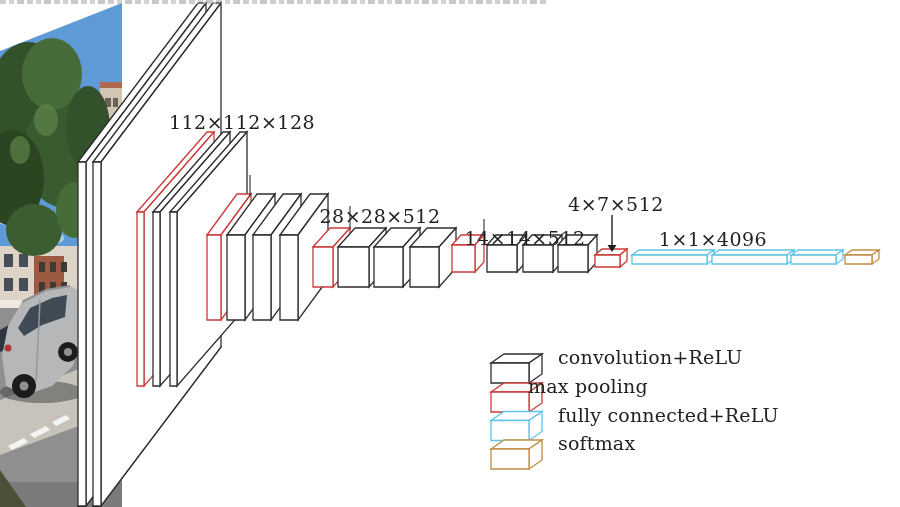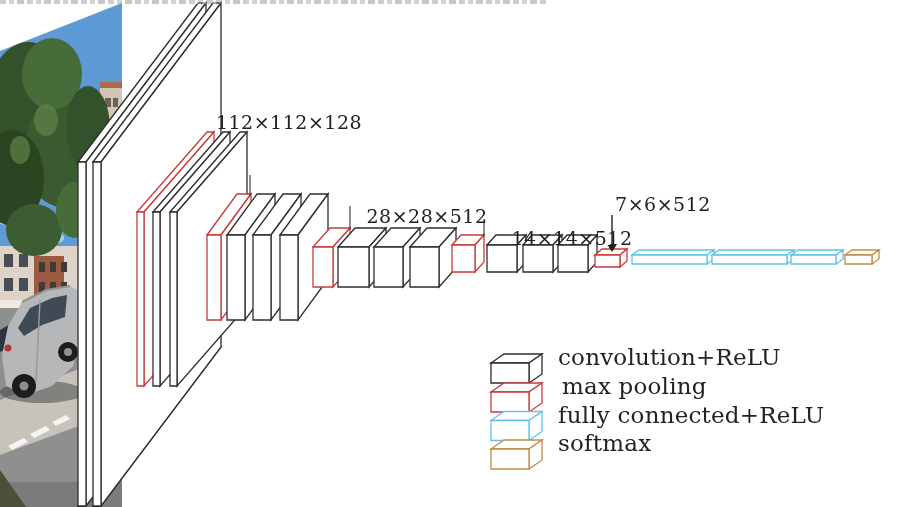--- a/index.html
+++ b/index.html
@@ -1,22 +1,22 @@
 <!DOCTYPE html>
 <html><head>
 <meta charset="utf-8">
 <style>
   html,body{margin:0;padding:0;background:#ffffff;}
   .stage{position:relative;width:900px;height:507px;background:#fff;overflow:hidden;
          font-family:"DejaVu Serif", "Liberation Serif", serif;}
   .stage svg{position:absolute;left:0;top:0;}
   .dim-label{position:absolute;transform:translate(-50%,-50%);white-space:nowrap;
-             font-size:19px;letter-spacing:0.5px;color:#222;margin-left:47px;}
+             font-size:19px;letter-spacing:0.5px;color:#222;}
   .legend-label{position:absolute;transform:translateY(-50%);white-space:nowrap;
-                font-size:23px;letter-spacing:0.2px;color:#222;}
+                font-size:19px;letter-spacing:0.2px;color:#222;}
   .top-remnant{position:absolute;left:0;top:0;width:548px;height:4px;opacity:.45;
     background:repeating-linear-gradient(90deg,#8f8f8f 0 6px,#fff 6px 9px,#9b9b9b 9px 14px,#fff 14px 17px,#848484 17px 24px,#fff 24px 27px);}
 </style>
 </head>
 <body>
 
 <div class="stage">
 
   <svg width="900" height="507" viewBox="0 0 900 507">
     <defs>
@@ -170,19 +170,20 @@
         <polygon points="529,449 542,440 542,460 529,469" fill="#ffffff" stroke="#c28d45" stroke-width="1.3" stroke-linejoin="miter"></polygon>
         <polygon points="491,449 529,449 529,469 491,469" fill="#ffffff" stroke="#c28d45" stroke-width="1.3" stroke-linejoin="miter"></polygon>
       </g>
   </svg>
 
   <div class="top-remnant"></div>
 
   <div class="dim-label" style="left:242px;top:122px">112×112×128</div>
   <div class="dim-label" style="left:380px;top:216px">28×28×512</div>
   <div class="dim-label" style="left:525px;top:238px">14×14×512</div>
-  <div class="dim-label" style="left:616px;top:204px">7×6×512</div>
+  <div class="dim-label" style="left:616px;top:204px">4×7×512</div>
+  <div class="dim-label" style="left:713px;top:239px">1×1×4096</div>
 
   <div class="legend-label" style="left:558px;top:357px">convolution+ReLU</div>
-  <div class="legend-label" style="left:562px;top:386px">max pooling</div>
+  <div class="legend-label" style="left:528px;top:386px">max pooling</div>
   <div class="legend-label" style="left:558px;top:443px">softmax</div>
   <div class="legend-label" style="left:558px;top:415px">fully connected+ReLU</div>
 </div>
 
 </body></html>

